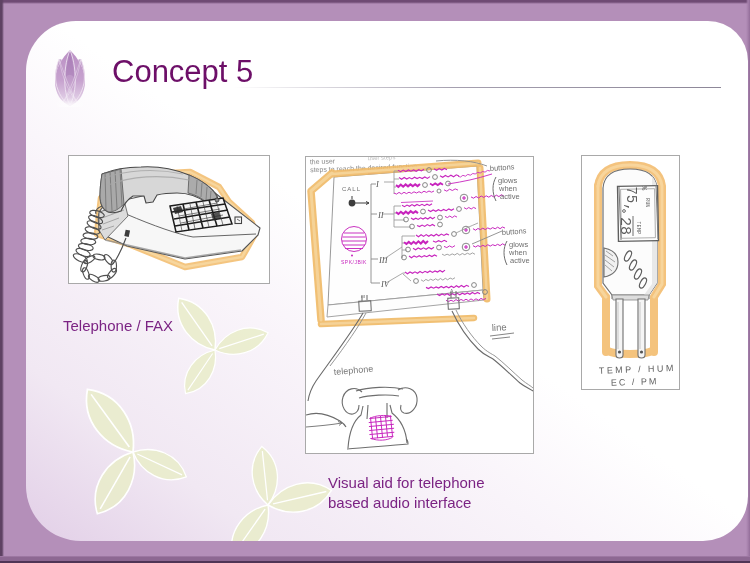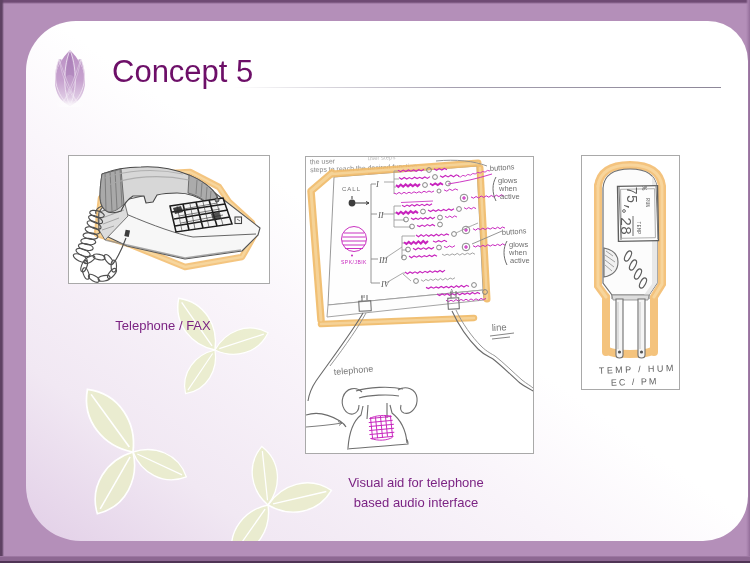--- a/index.html
+++ b/index.html
@@ -9,21 +9,21 @@
   background:linear-gradient(180deg,#6f4b74 0,#6f4b74 2px,rgba(180,143,185,0) 4px)}
 #edgeleft{position:absolute;left:0;top:0;width:4px;height:563px;
   background:linear-gradient(90deg,#5e4263 0,#5e4263 2px,rgba(180,143,185,0) 4px)}
 #edgeright{position:absolute;right:0;top:0;width:4px;height:563px;
   background:linear-gradient(270deg,#936d99 0,#a580ab 2px,rgba(180,143,185,0) 4px)}
 #edgebottom{position:absolute;left:0;bottom:0;width:750px;height:7px;
   background:linear-gradient(0deg,#503455 0,#503455 2px,#8d6892 2px,#8d6892 6px,#ac86b1 7px)}
 #content{position:absolute;left:26px;top:21px;width:722px;height:520px;
   border-radius:50px 40px 45px 55px;overflow:hidden;
   background:linear-gradient(to bottom left,#ffffff 48%,#f9f4fa 63%,#f1e8f3 83%,#e2cfe7 100%)}
-.cap{position:absolute;color:#7b2383;font-size:13px;line-height:20px;text-align:center}
+.cap{position:absolute;color:#7b2383;font-size:15px;line-height:20px;}
 #title{position:absolute;left:86px;top:33px;color:#6d0f68;font-size:31px}
 #rule{position:absolute;left:100px;top:66px;width:595px;height:1px;
   background:linear-gradient(to right,rgba(145,138,158,0) 18%,rgba(143,136,156,.8) 55%,#8d8798)}
 .box{position:absolute;background:#fff;border:1px solid #a9a9a9}
 </style>
 </head>
 <body>
 
 <div id="edgetop"></div>
 
@@ -411,15 +411,15 @@
 
     <g fill="#5f5f5f" font-size="9" font-family="Liberation Sans, sans-serif">
       <text x="17" y="218" letter-spacing="2.4" transform="rotate(-2 8 218)">TEMP / HUM</text>
       <text x="29" y="230" letter-spacing="2" transform="rotate(-2 24 230)">EC / PM</text>
     </g>
   </svg>
   </div>
 
   <div class="cap" style="left:37px;top:295px;width:200px">Telephone / FAX</div>
 
-  <div class="cap" style="left:290px;top:452px;width:200px">Visual aid for telephone<br>based audio interface</div>
+  <div class="cap" style="left:302px;top:452px;width:200px">Visual aid for telephone<br>based audio interface</div>
 
 </div>
 
 </body></html>

